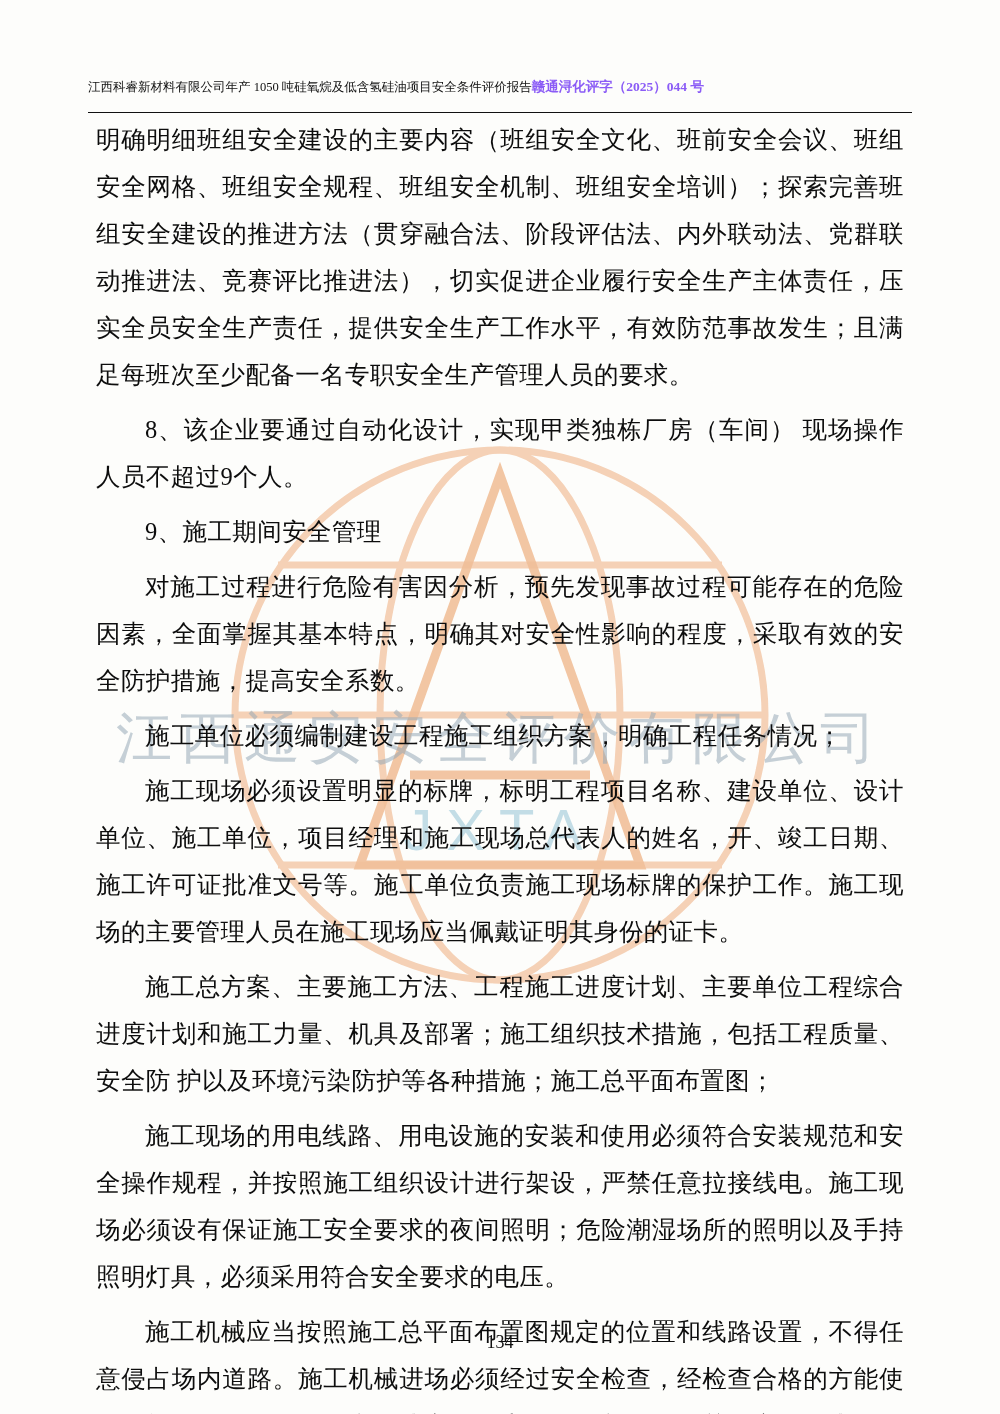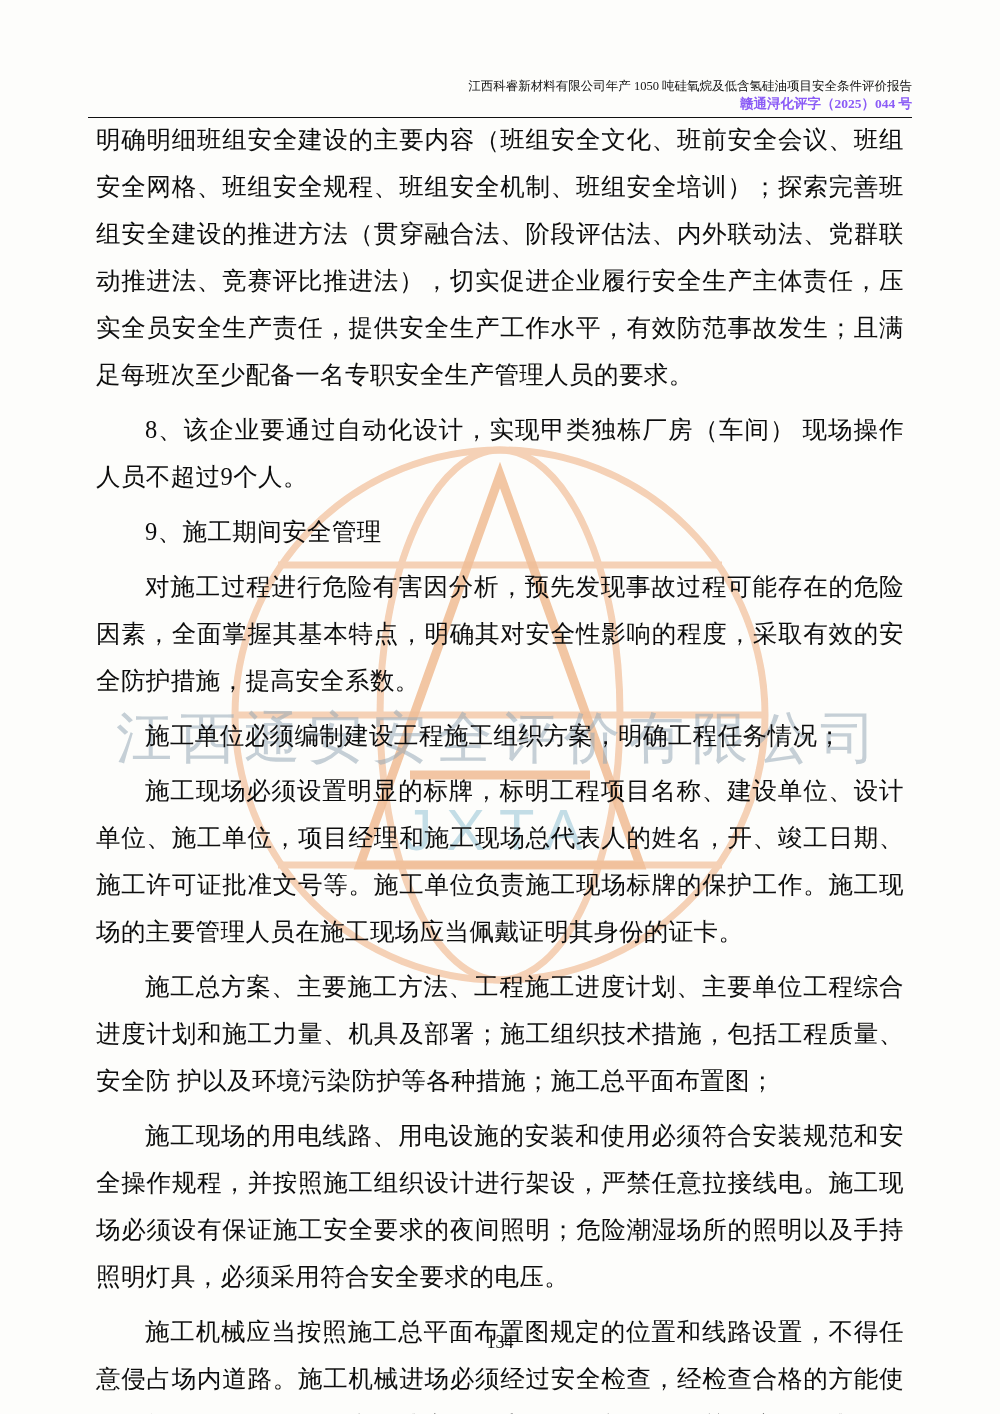--- a/index.html
+++ b/index.html
@@ -51,23 +51,22 @@
   
   .header {
     position: absolute;
     left: 88px;
     right: 88px;
     top: 78px;
     display: flex;
     justify-content: flex-start;
     align-items: flex-end;
     border-bottom: 1px solid #111;
-    padding-bottom: 4px;
+    padding-bottom: 16px;
     font-family: "Liberation Serif", serif;
-    flex-direction: column;
   }
   .header-left {
     font-size: 12.5px;
     color: #111;
     letter-spacing: 0px;
   }
   .header-right {
     font-size: 13.5px;
     color: #8b5cf6;
     font-weight: bold;

